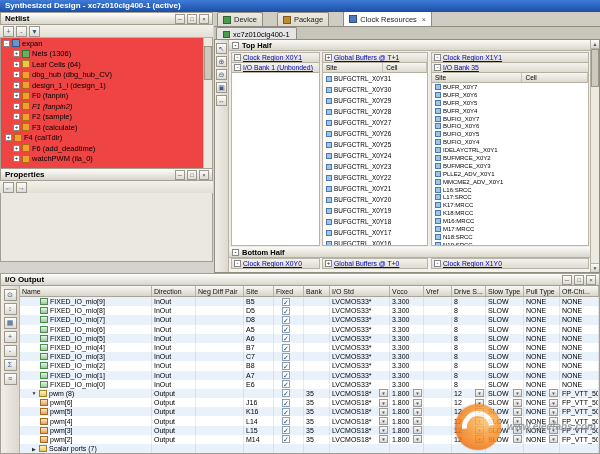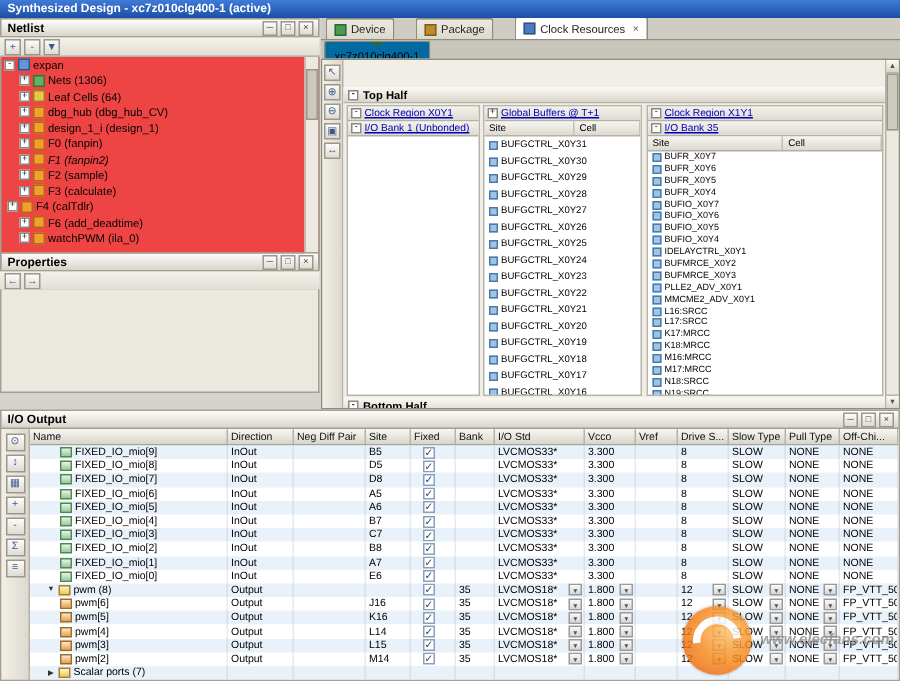--- a/index.html
+++ b/index.html
@@ -52,29 +52,29 @@
   .tab{display:flex;align-items:center;gap:3px;height:13px;padding:0 5px;margin-right:14px;font-size:7.5px;
     background:linear-gradient(#ecead f,#dcd9cf);background:linear-gradient(#eceadf,#dcd9cf);
     border:1px solid #8f8b7f;border-bottom:none;border-radius:2px 2px 0 0;color:#222;}
   .tab.active{background:#fff;height:14px;}
   .tab-ic{width:8px;height:8px;border:1px solid rgba(0,0,0,.35);box-sizing:border-box;flex:none;}
   .device-icon{background:#4a9a50;}
   .package-icon{background:#c08a30;}
   .clock-icon{background:#4a7ac0;}
   .tab-close{font-size:7px;color:#555;margin-left:2px;}
   .substrip{height:13px;background:#c8c5bb;border-bottom:1px solid #8f8b7f;display:flex;align-items:flex-end;padding-left:2px;}
-  .subtab{display:flex;align-items:center;gap:3px;height:12px;padding:0 6px;font-size:7.5px;background:#0369a1;
-    border:1px solid #8f8b7f;border-bottom:none;border-radius:2px 2px 0 0;flex-direction:column;}
+  .subtab{display:flex;align-items:center;gap:3px;height:12px;padding:0 6px;font-size:7.5px;background:#e5e5e5;
+    border:1px solid #8f8b7f;border-bottom:none;border-radius:2px 2px 0 0;}
   .chip-ic{width:7px;height:7px;background:#4a9a50;border:1px solid #2a6a30;box-sizing:border-box;}
 
   .clock-content{position:absolute;top:27px;left:0;right:0;bottom:0;border:1px solid #8f8b7f;box-sizing:border-box;background:#f0eee6;}
   .tool-strip{position:absolute;top:0;left:0;bottom:0;width:14px;background:linear-gradient(90deg,#f2efe8,#ddd9cf);
     border-right:1px solid #b6b2a6;display:flex;flex-direction:column;align-items:center;padding-top:2px;box-sizing:border-box;}
   .tool-strip .wicon{width:11px;height:11px;margin:1px 0;}
-  .clock-scroll{position:absolute;top:0;left:14px;right:9px;bottom:0;background:#f4f2ec;overflow:hidden;margin-top:18px;}
+  .clock-scroll{position:absolute;top:0;left:14px;right:9px;bottom:0;background:#f4f2ec;overflow:hidden;}
   .vscroll{position:absolute;top:0;right:0;bottom:0;width:9px;background:#ece9e0;border-left:1px solid #b6b2a6;box-sizing:border-box;}
   .vs-arrow{height:8px;font-size:5px;line-height:8px;text-align:center;color:#555;background:linear-gradient(#fcfcfa,#d8d5ca);border-bottom:1px solid #b6b2a6;}
   .vs-arrow.bot{position:absolute;bottom:0;left:0;right:0;border-top:1px solid #b6b2a6;border-bottom:none;}
   .vs-thumb{position:absolute;top:9px;left:0;right:0;height:38px;background:#cdc9bd;border:1px solid #9a968a;box-sizing:border-box;}
 
   .half-hdr{display:flex;align-items:center;gap:3px;height:11px;background:linear-gradient(#fbfaf6,#d9d6cb);
     border-bottom:1px solid #b4b0a4;font-weight:bold;font-size:7.5px;padding-left:3px;box-sizing:border-box;}
   .cols{position:relative;height:196px;background:#efede5;}
   .col{position:absolute;top:1px;bottom:1px;border:1px solid #b8b4a8;background:#fff;box-sizing:border-box;overflow:hidden;}
   .col1{left:2px;width:89px;}

